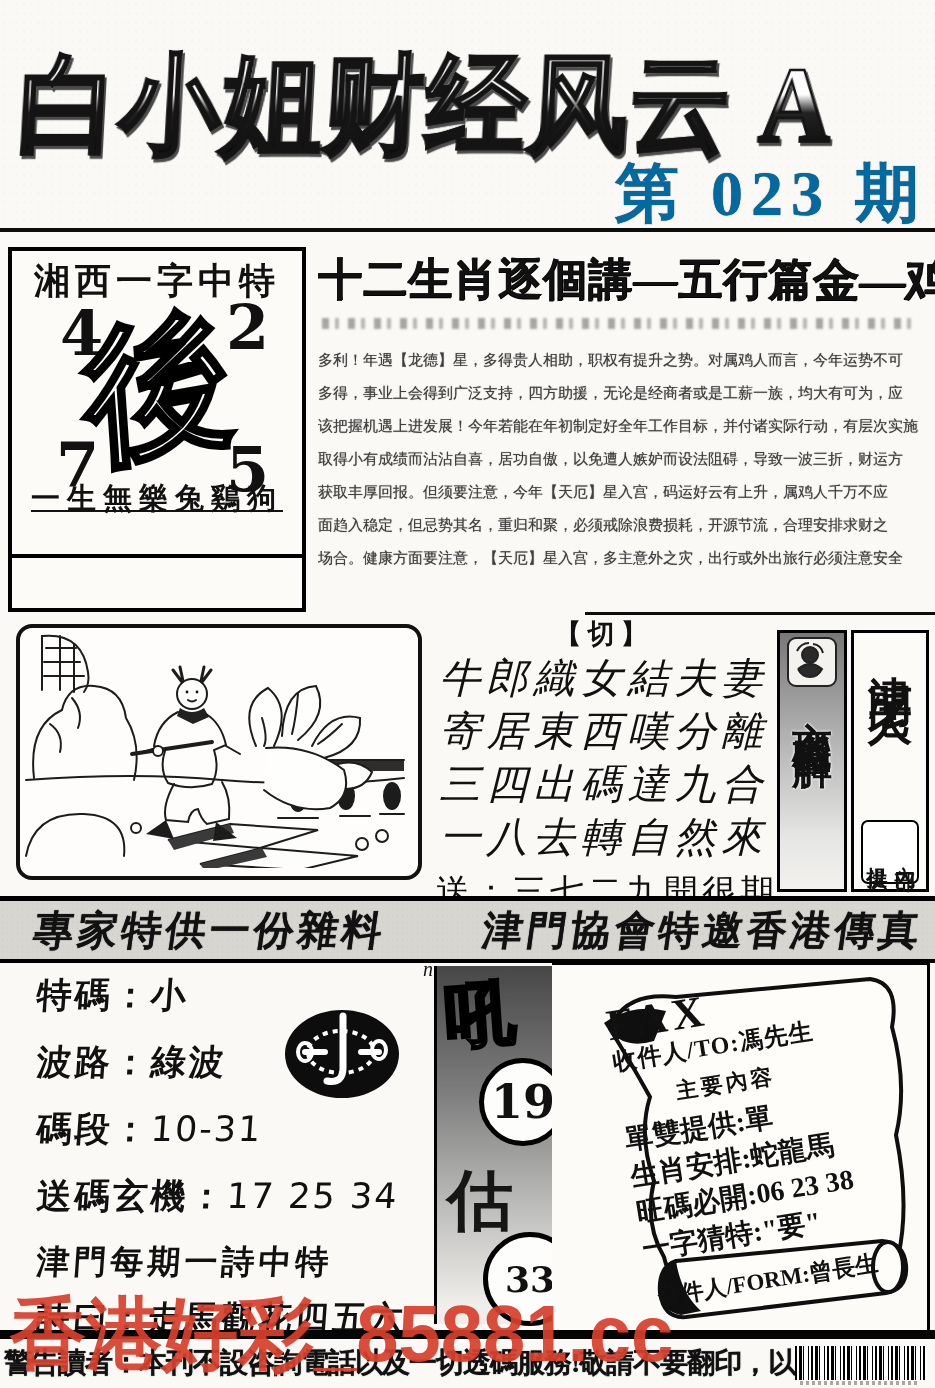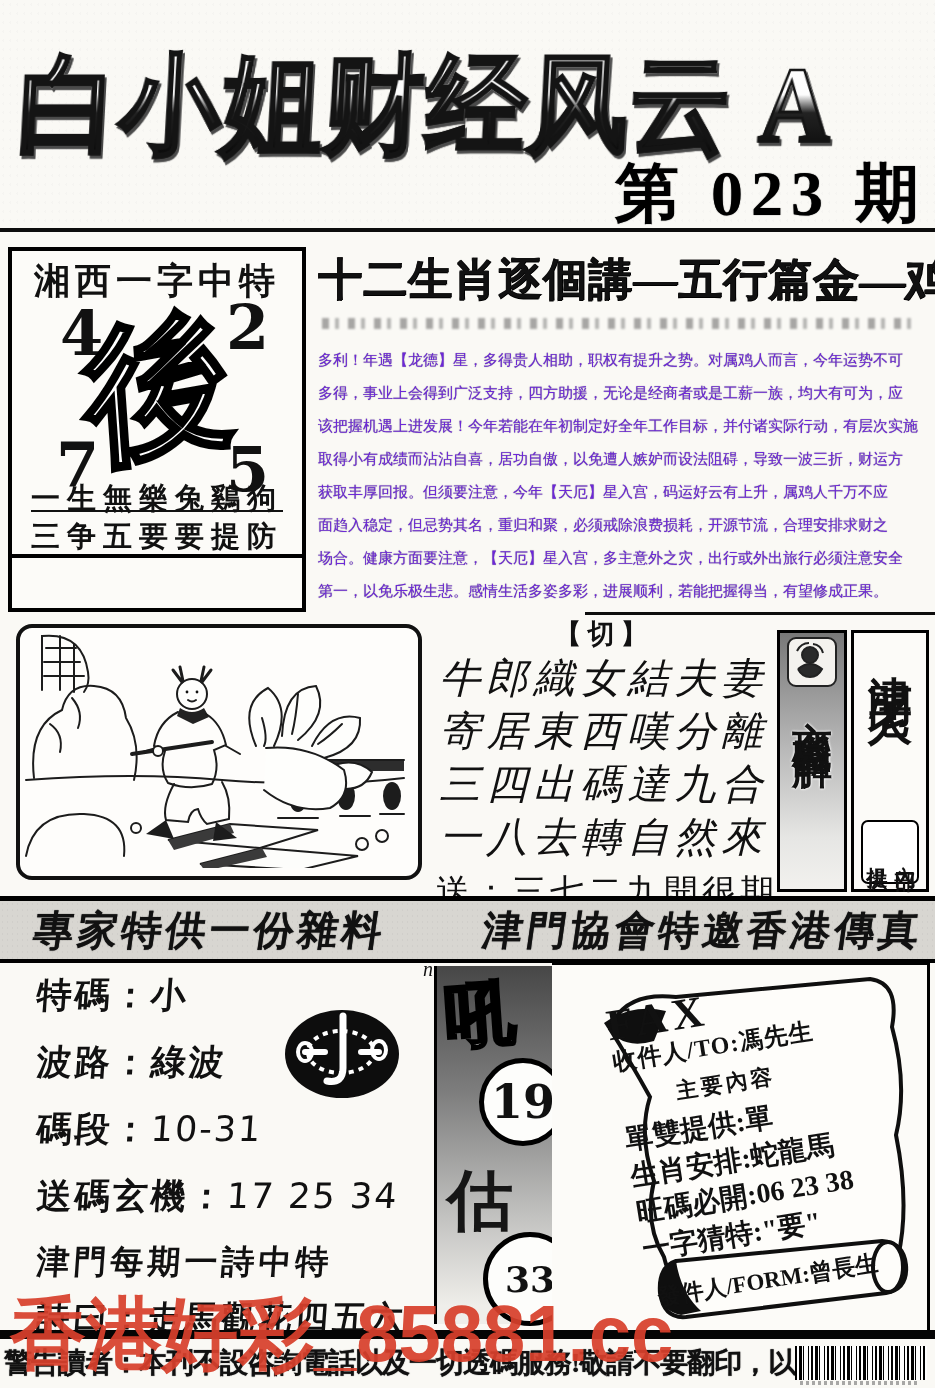--- a/index.html
+++ b/index.html
@@ -14,21 +14,21 @@
     left:22px;top:34px;width:905px;height:128px;
     font-size:100px;font-weight:900;letter-spacing:2px;white-space:nowrap;
     background:linear-gradient(#ffffff 0%,#fdfdfd 44%,#222 57%,#000 100%);
     -webkit-background-clip:text;background-clip:text;color:transparent;
     -webkit-text-stroke:2.5px #141414;
     transform:skewX(-3deg) scaleY(1.08);transform-origin:left top;
     filter:drop-shadow(2px 3px 0 #4a4a4a);
   }
   .issue-no{
     right:8px;top:150px;width:420px;text-align:right;
-    font-size:64px;font-weight:900;letter-spacing:8px;color:#000000;
+    font-size:64px;font-weight:900;letter-spacing:8px;color:#0369a1;
     text-shadow:0 0 1px #333;
   }
   .head-rule{left:0;top:228px;width:935px;height:4px;background:#0d0d0d;}
   .speck{left:0;top:0;width:935px;height:232px;opacity:.35;
     background:radial-gradient(#9992 1px,transparent 1px);background-size:7px 9px;}
   
   .leftbox{
     left:8px;top:247px;width:290px;height:357px;border:4px solid #000;background:#fcfbf8;
   }
   .leftbox .lb-title{position:absolute;left:0;top:6px;width:100%;text-align:center;
@@ -43,21 +43,21 @@
   .lb-div{position:absolute;left:-4px;top:303px;width:298px;height:4px;background:#000;}
   .lb-foot{position:absolute;left:0;top:312px;width:100%;text-align:center;
     font-size:26px;font-weight:900;letter-spacing:0px;}
   
   .zod-head{left:318px;top:250px;width:612px;display:flex;justify-content:space-between;align-items:flex-start;}
   .zod-title{font-size:44px;font-weight:900;letter-spacing:1px;white-space:nowrap;
     text-shadow:1px 0 0 #000,0 1px 0 #000;}
   .zod-animal{font-size:46px;font-weight:900;white-space:nowrap;text-shadow:1px 0 0 #000,0 1px 0 #000;}
   .zod-smudge{left:322px;top:318px;width:590px;height:11px;opacity:.45;filter:blur(1px);
     background:repeating-linear-gradient(90deg,#444 0 7px,transparent 7px 13px,#666 13px 17px,transparent 17px 26px);}
-  .zod-par{left:318px;top:344px;width:614px;font-size:15px;line-height:33px;color:#6d28d9;
+  .zod-par{left:318px;top:344px;width:614px;font-size:15px;line-height:33px;color:#404040;
     text-shadow:0 0 1px #777;white-space:nowrap;filter:blur(.3px);}
   
   .mid-topline{left:585px;top:612px;width:350px;height:3px;background:#0d0d0d;}
   .illus{left:16px;top:624px;width:398px;height:248px;border:4px solid #111;border-radius:16px;background:#fefdfb;}
   .poem{left:436px;top:616px;width:336px;text-align:center;}
   .poem-frag{font-size:27px;font-weight:900;letter-spacing:6px;}
   .poem-line{font-size:41px;line-height:53px;letter-spacing:6px;white-space:nowrap;font-style:italic;}
   .poem-foot{margin-top:5px;font-size:34px;letter-spacing:4px;white-space:nowrap;}
   .panel{border:3px solid #000;}
   .panelA{left:777px;top:630px;width:64px;height:256px;
@@ -133,38 +133,36 @@
   <div class="abs head-rule"></div>
 
   <div class="abs leftbox">
     <div class="lb-title">湘西一字中特</div>
     <div class="lb-num" style="left:48px;top:46px;">4</div>
     <div class="lb-num" style="left:214px;top:40px;">2</div>
     <div class="lb-num" style="left:44px;top:178px;">7</div>
     <div class="lb-num" style="left:214px;top:182px;">5</div>
     <div class="lb-center">後</div>
     <div class="lb-line" style="top:228px;text-decoration:underline;">一生無樂兔鷄狗</div>
-    <div class="lb-line" style="top:266px;">三争五要要提防</div>
     <div class="lb-div"></div>
   </div>
 
   <div class="abs zod-head">
     <span class="zod-title">十二生肖逐個講—五行篇</span>
     <span class="zod-animal">金—鸡</span>
   </div>
   <div class="abs zod-smudge"></div>
   <div class="abs zod-par">
     <div>多利！年遇【龙德】星，多得贵人相助，职权有提升之势。对属鸡人而言，今年运势不可</div>
     <div>多得，事业上会得到广泛支持，四方助援，无论是经商者或是工薪一族，均大有可为，应</div>
     <div>该把握机遇上进发展！今年若能在年初制定好全年工作目标，并付诸实际行动，有层次实施</div>
     <div>取得小有成绩而沾沾自喜，居功自傲，以免遭人嫉妒而设法阻碍，导致一波三折，财运方</div>
     <div>获取丰厚回报。但须要注意，今年【天厄】星入宫，码运好云有上升，属鸡人千万不应</div>
     <div>面趋入稳定，但忌势其名，重归和聚，必须戒除浪费损耗，开源节流，合理安排求财之</div>
     <div>场合。健康方面要注意，【天厄】星入宫，多主意外之灾，出行或外出旅行必须注意安全</div>
-    <div>第一，以免乐极生悲。感情生活多姿多彩，进展顺利，若能把握得当，有望修成正果。</div>
   </div>
 
   <div class="abs mid-topline"></div>
 
   <div class="abs illus">
     <svg width="390" height="240" viewBox="0 0 390 240">
       <g stroke="#1c1c1c" stroke-width="2" fill="none" stroke-linecap="round">
 
         <path d="M22 62 V8 q40 -4 46 36 q2 12 -4 20"></path>
         <path d="M26 20 h30 M24 34 h36 M24 48 h40 M40 8 v54 M54 16 v48"></path>

